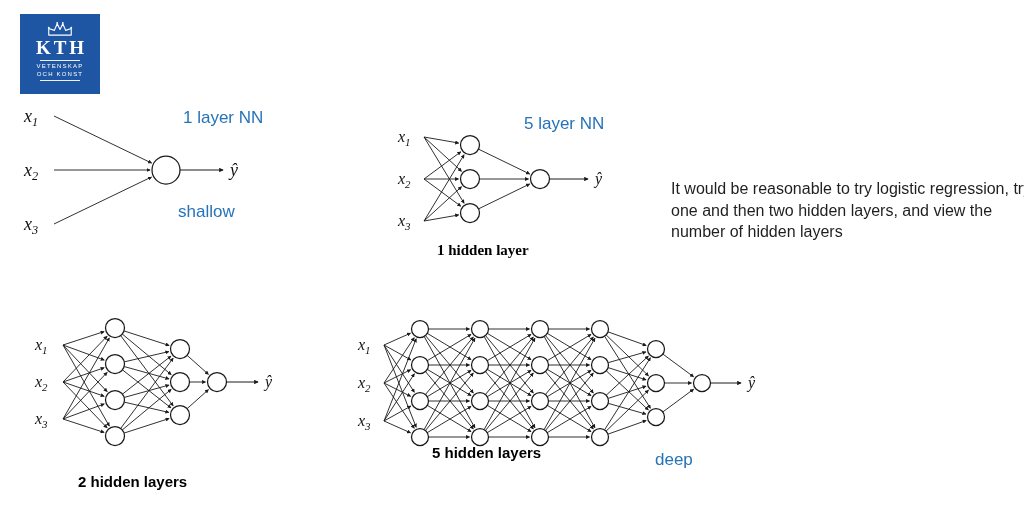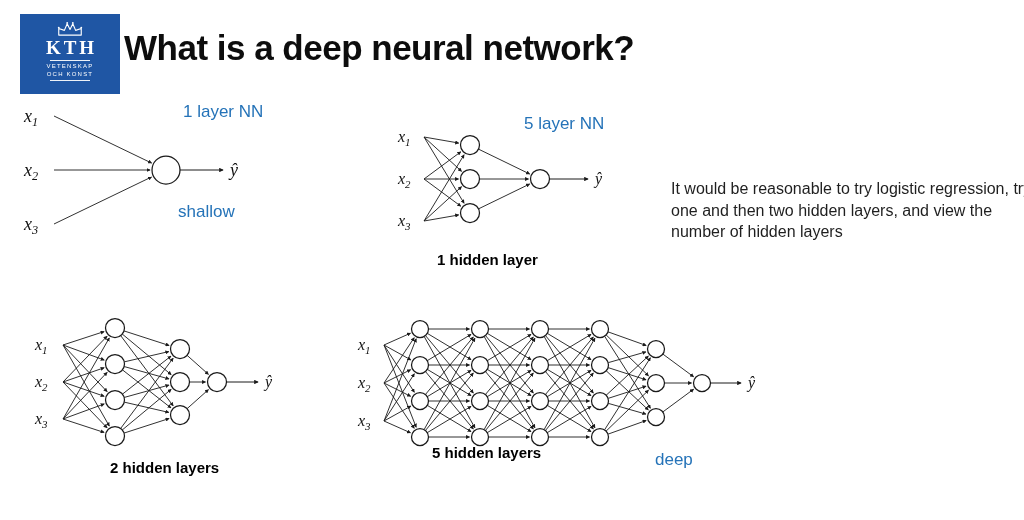--- a/index.html
+++ b/index.html
@@ -2,21 +2,21 @@
 <html><head>
 <meta charset="utf-8">
 <style>
   html,body{margin:0;padding:0;background:#e8e8e8;}
   .slide{
     position:relative;width:1024px;height:520px;background:#ffffff;
     font-family:"Liberation Sans",sans-serif;overflow:hidden;margin:0 auto;
   }
   
   .logo{
-    position:absolute;left:20px;top:14px;width:100px;height:80px;
+    position:absolute;left:20px;top:14px;width:80px;height:80px;
     background:#1f56a4;color:#fff;display:flex;flex-direction:column;
     align-items:center;justify-content:flex-start;padding-top:6px;box-sizing:border-box;
   }
   .logo-kth{
     font-family:"Liberation Serif",serif;font-weight:700;font-size:19px;
     letter-spacing:3px;margin:1px 0 1px 3px;line-height:1;
   }
   .logo-rule{width:40px;height:1px;background:rgba(255,255,255,.92);margin:2px 0;}
   .logo-sub{font-size:6px;letter-spacing:1.2px;line-height:1.25;font-family:"Liberation Sans",sans-serif;}
   .page-title{
@@ -51,40 +51,39 @@
       <circle cx="4" cy="8" r="1" fill="#fff"></circle>
       <circle cx="28" cy="8" r="1" fill="#fff"></circle>
     </svg>
     <div class="logo-kth">KTH</div>
     <div class="logo-rule"></div>
     <div class="logo-sub">VETENSKAP</div>
     <div class="logo-sub">OCH KONST</div>
     <div class="logo-rule"></div>
   </div>
 
-  <h1 class="page-title">What is a deep neural network?</h1>
 
   <section class="net" id="net0" style="left:18px;top:100px;width:310px;height:170px;">
     <svg width="310" height="150">
         <defs>
           <marker id="arw0" viewBox="0 0 10 10" refX="8.5" refY="5" markerWidth="4.5" markerHeight="4.5" orient="auto">
             <path d="M0,0 L10,5 L0,10 Z" fill="#1a1a1a"></path>
           </marker>
         </defs>
         <line x1="36" y1="16" x2="133.58770109809768" y2="63.05121302943995" stroke="#1a1a1a" stroke-width="0.9" marker-end="url(#arw0)"></line>
         <line x1="36" y1="70" x2="132" y2="70" stroke="#1a1a1a" stroke-width="0.9" marker-end="url(#arw0)"></line>
         <line x1="36" y1="124" x2="133.58770109809768" y2="76.94878697056005" stroke="#1a1a1a" stroke-width="0.9" marker-end="url(#arw0)"></line>
         <circle cx="148" cy="70" r="14" fill="#fff" stroke="#1a1a1a" stroke-width="1.25"></circle>
         <text x="6" y="21.759999999999998" font-size="18" class="math"><tspan>x</tspan><tspan dy="3.96" font-size="12.24">1</tspan></text>
         <text x="6" y="75.76" font-size="18" class="math"><tspan>x</tspan><tspan dy="3.96" font-size="12.24">2</tspan></text>
         <text x="6" y="129.76" font-size="18" class="math"><tspan>x</tspan><tspan dy="3.96" font-size="12.24">3</tspan></text>
         <line x1="162" y1="70" x2="205" y2="70" stroke="#1a1a1a" stroke-width="1" marker-end="url(#arw0)"></line>
         <text x="212" y="75.76" font-size="18" class="math">ŷ</text>
       </svg>
-    <div class="blue" style="left:165px;top:2px;">1 layer NN</div>
+    <div class="blue" style="left:165px;top:8px;">1 layer NN</div>
     <div class="blue" style="left:160px;top:102px;text-align:right;">shallow</div>
   </section>
 
   <section class="net" id="net1" style="left:390px;top:105px;width:280px;height:165px;">
     <svg width="280" height="150">
         <defs>
           <marker id="arw1" viewBox="0 0 10 10" refX="8.5" refY="5" markerWidth="4.5" markerHeight="4.5" orient="auto">
             <path d="M0,0 L10,5 L0,10 Z" fill="#1a1a1a"></path>
           </marker>
         </defs>
@@ -104,21 +103,21 @@
         <circle cx="80" cy="74" r="9.5" fill="#fff" stroke="#1a1a1a" stroke-width="1.25"></circle>
         <circle cx="80" cy="108" r="9.5" fill="#fff" stroke="#1a1a1a" stroke-width="1.25"></circle>
         <circle cx="150" cy="74" r="9.5" fill="#fff" stroke="#1a1a1a" stroke-width="1.25"></circle>
         <text x="8" y="37.12" font-size="16" class="math"><tspan>x</tspan><tspan dy="3.52" font-size="10.88">1</tspan></text>
         <text x="8" y="79.12" font-size="16" class="math"><tspan>x</tspan><tspan dy="3.52" font-size="10.88">2</tspan></text>
         <text x="8" y="121.12" font-size="16" class="math"><tspan>x</tspan><tspan dy="3.52" font-size="10.88">3</tspan></text>
         <line x1="159.5" y1="74" x2="198" y2="74" stroke="#1a1a1a" stroke-width="1" marker-end="url(#arw1)"></line>
         <text x="205" y="79.12" font-size="16" class="math">ŷ</text>
       </svg>
     <div class="blue" style="left:134px;top:9px;">5 layer NN</div>
-    <div class="caption" style="left:47px;top:146px;">1 hidden layer</div>
+    <div class="caption" style="left:47px;top:137px;font-family:Liberation Serif, serif;">1 hidden layer</div>
   </section>
 
   <p class="note">It would be reasonable to try logistic regression, try one and then two hidden layers, and view the number of hidden layers</p>
 
   <section class="net" id="net2" style="left:25px;top:300px;width:300px;height:180px;">
     <svg width="300" height="152">
         <defs>
           <marker id="arw2" viewBox="0 0 10 10" refX="8.5" refY="5" markerWidth="4.5" markerHeight="4.5" orient="auto">
             <path d="M0,0 L10,5 L0,10 Z" fill="#1a1a1a"></path>
           </marker>
@@ -157,21 +156,21 @@
         <circle cx="155" cy="49" r="9.5" fill="#fff" stroke="#1a1a1a" stroke-width="1.25"></circle>
         <circle cx="155" cy="82" r="9.5" fill="#fff" stroke="#1a1a1a" stroke-width="1.25"></circle>
         <circle cx="155" cy="115" r="9.5" fill="#fff" stroke="#1a1a1a" stroke-width="1.25"></circle>
         <circle cx="192" cy="82" r="9.5" fill="#fff" stroke="#1a1a1a" stroke-width="1.25"></circle>
         <text x="10" y="50.12" font-size="16" class="math"><tspan>x</tspan><tspan dy="3.52" font-size="10.88">1</tspan></text>
         <text x="10" y="87.12" font-size="16" class="math"><tspan>x</tspan><tspan dy="3.52" font-size="10.88">2</tspan></text>
         <text x="10" y="124.12" font-size="16" class="math"><tspan>x</tspan><tspan dy="3.52" font-size="10.88">3</tspan></text>
         <line x1="201.5" y1="82" x2="233" y2="82" stroke="#1a1a1a" stroke-width="1" marker-end="url(#arw2)"></line>
         <text x="240" y="87.12" font-size="16" class="math">ŷ</text>
       </svg>
-    <div class="caption" style="left:53px;top:159px;margin-left:32px;">2 hidden layers</div>
+    <div class="caption" style="left:53px;top:173px;">2 hidden layers</div>
   </section>
 
   <section class="net" id="net3" style="left:350px;top:300px;width:430px;height:180px;">
     <svg width="430" height="152">
         <defs>
           <marker id="arw3" viewBox="0 0 10 10" refX="8.5" refY="5" markerWidth="4.5" markerHeight="4.5" orient="auto">
             <path d="M0,0 L10,5 L0,10 Z" fill="#1a1a1a"></path>
           </marker>
         </defs>
         <line x1="34" y1="45" x2="60.4049787394873" y2="33.2644538935612" stroke="#1a1a1a" stroke-width="0.9" marker-end="url(#arw3)"></line>

